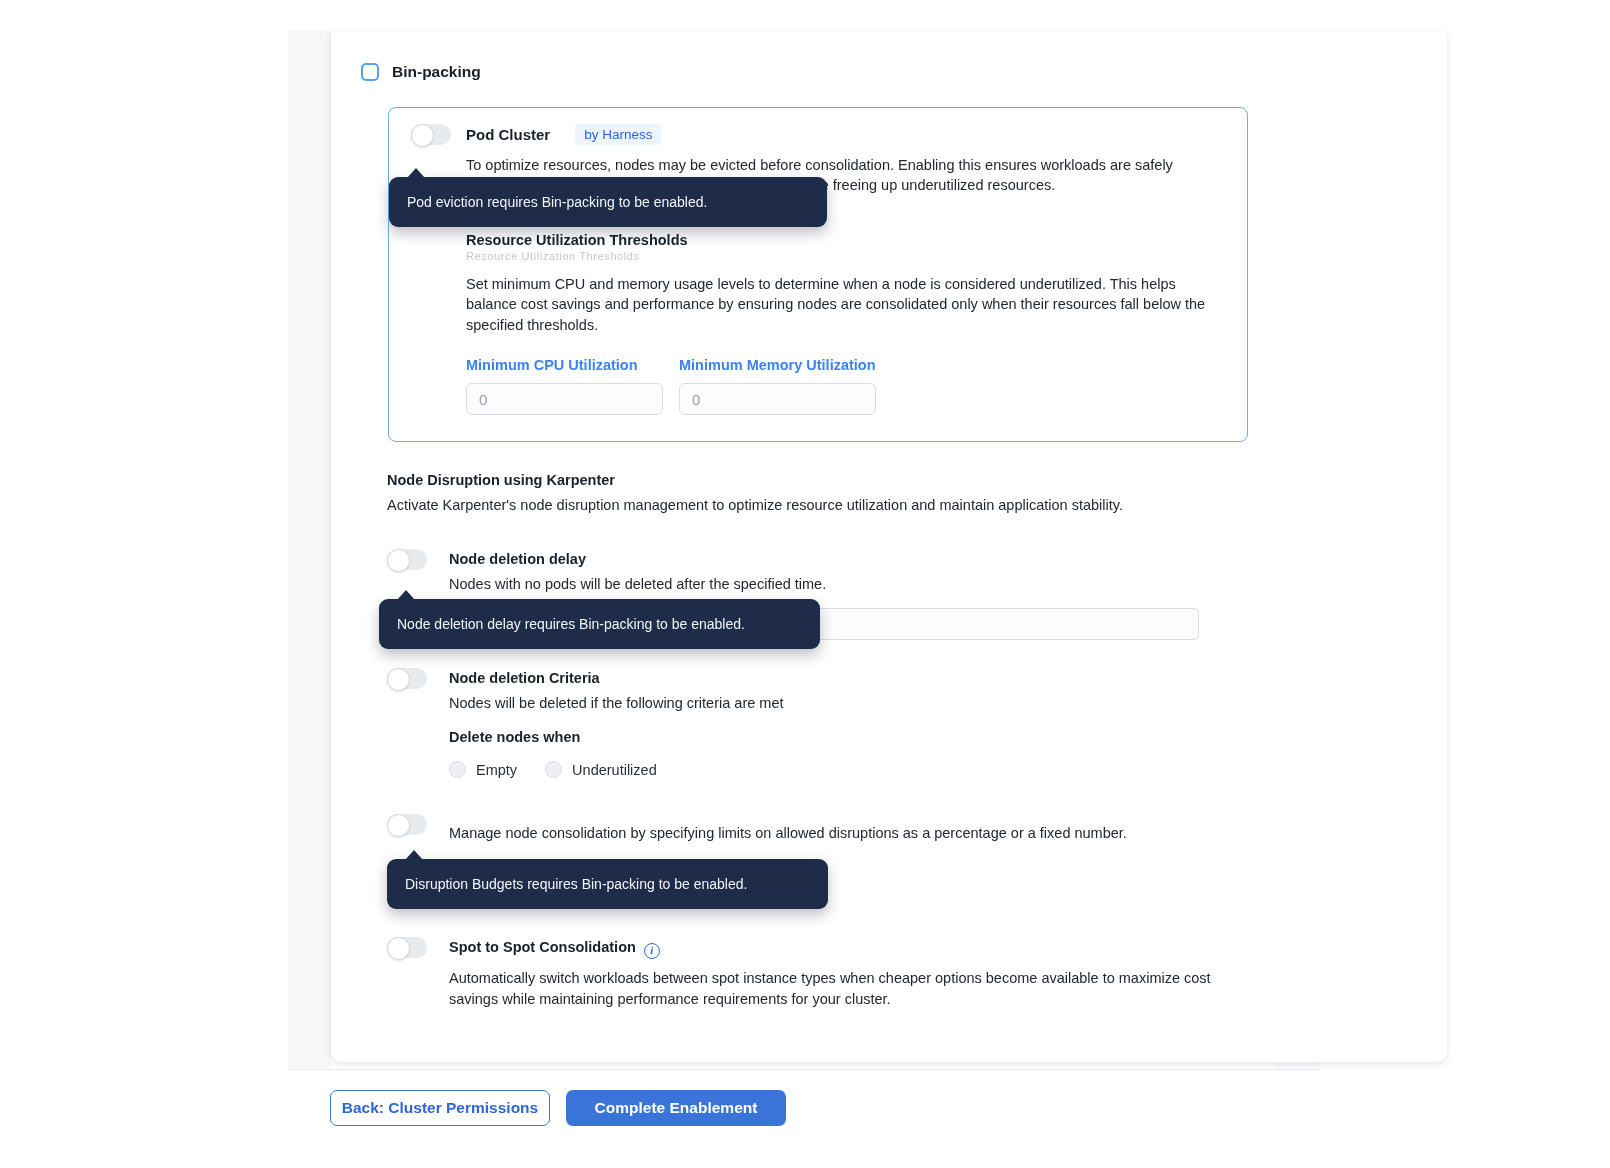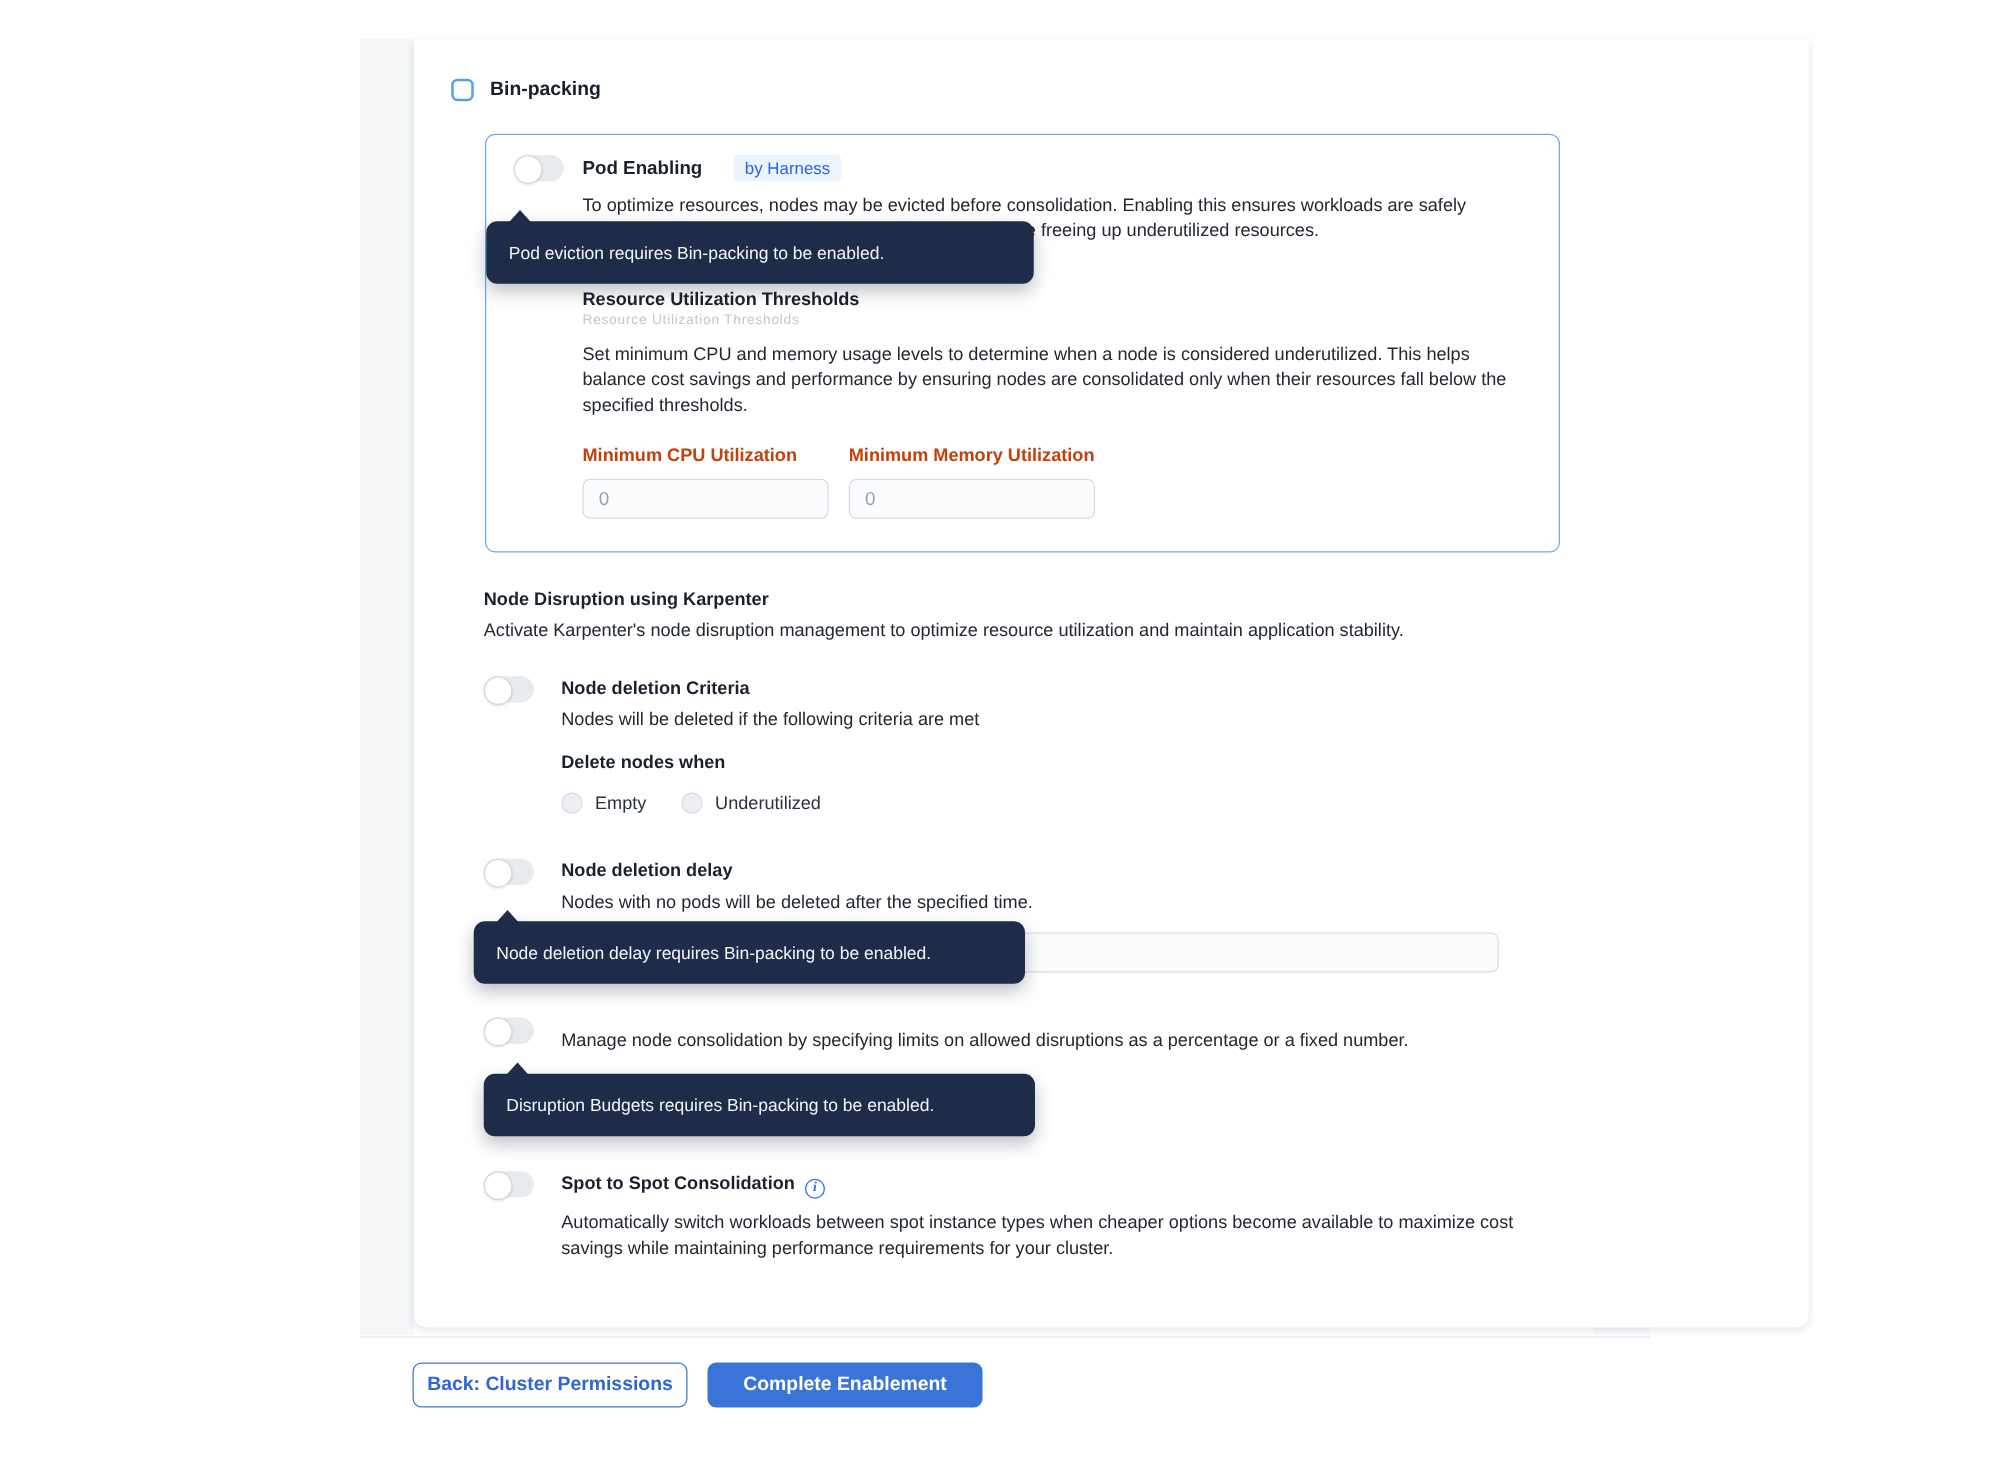--- a/index.html
+++ b/index.html
@@ -47,21 +47,21 @@
     content:""; position:absolute; top:-9px; left:18px; width:0; height:0;
     border-left:9px solid transparent; border-right:9px solid transparent; border-bottom:10px solid #1e2b49;
   }
   .tooltip-1 { left:0; top:69px; width:438px; }
 
   .thresholds { margin:36px 0 0 55px; }
   .thresholds-title { font-weight:bold; font-size:14.5px; color:#18212c; }
   .ghost-title { font-size:11px; color:#9aa2ab; opacity:.6; filter:blur(.4px); margin-top:2px; letter-spacing:.6px; }
   .thresholds-desc { margin-top:12px; font-size:14.5px; line-height:1.42; max-width:748px; color:#212830; }
   .fields-row { display:flex; gap:16px; margin-top:22px; }
-  .field-label { font-weight:bold; font-size:14.5px; display:block; margin-bottom:10px; color:#c2410c; }
+  .field-label { font-weight:bold; font-size:14.5px; display:block; margin-bottom:10px; color:#3b82f6; }
   .text-input {
     width:197px; height:32px; border:1px solid #d8dbe3; border-radius:6px; background:#fbfcfd;
     padding:0 12px; font-size:15px; color:#333; font-family:"Liberation Sans", sans-serif; outline:none;
   }
   .text-input::placeholder { color:#9aa1ab; }
 
   
   .karpenter { margin:30px 0 0 26px; }
   .k-title { font-weight:bold; font-size:14.5px; color:#18212c; }
   .k-desc { margin-top:9px; font-size:14.5px; color:#212830; }
@@ -105,21 +105,21 @@
   <div class="card-inner">
 
     <div class="bin-row">
       <span class="checkbox"></span>
       <span class="bin-label">Bin-packing</span>
     </div>
 
     <div class="panel">
       <div class="toggle-row">
         <div class="toggle"></div>
-        <span class="panel-title">Pod Enabling</span>
+        <span class="panel-title">Pod Cluster</span>
         <span class="badge">by Harness</span>
       </div>
       <div class="panel-desc">
         <div>To optimize resources, nodes may be evicted before consolidation. Enabling this ensures workloads are safely</div>
         <div>rescheduled to other nodes, preventing disruptions while freeing up underutilized resources.</div>
       </div>
 
       <div class="tooltip tooltip-1">
         <span>Pod eviction requires Bin-packing to be enabled.</span>
       </div>
@@ -137,52 +137,52 @@
             <label class="field-label">Minimum Memory Utilization</label>
             <input class="text-input" type="text" placeholder="0" style="">
           </div>
         </div>
       </div>
     </div>
 
     <div class="karpenter">
       <div class="k-title">Node Disruption using Karpenter</div>
       <div class="k-desc">Activate Karpenter's node disruption management to optimize resource utilization and maintain application stability.</div>
+
+      <div class="k-row row-delay">
+        <div class="toggle"></div>
+        <div class="k-row-content">
+          <div class="k-row-title">Node deletion delay</div>
+          <div class="k-row-desc">Nodes with no pods will be deleted after the specified time.</div>
+          <input class="text-input delay-input" type="text" value="" style="">
+        </div>
+        <div class="tooltip tooltip-2">
+          <span>Node deletion delay requires Bin-packing to be enabled.</span>
+        </div>
+      </div>
 
       <div class="k-row">
         <div class="toggle"></div>
         <div class="k-row-content">
           <div class="k-row-title">Node deletion Criteria</div>
           <div class="k-row-desc">Nodes will be deleted if the following criteria are met</div>
           <div class="delete-when">Delete nodes when</div>
           <div class="radios">
             <div class="radio">
               <span class="radio-circle"></span>
               <span>Empty</span>
             </div>
             <div class="radio">
               <span class="radio-circle"></span>
               <span>Underutilized</span>
             </div>
           </div>
         </div>
       </div>
 
-      <div class="k-row row-delay">
-        <div class="toggle"></div>
-        <div class="k-row-content">
-          <div class="k-row-title">Node deletion delay</div>
-          <div class="k-row-desc">Nodes with no pods will be deleted after the specified time.</div>
-          <input class="text-input delay-input" type="text" value="" style="">
-        </div>
-        <div class="tooltip tooltip-2">
-          <span>Node deletion delay requires Bin-packing to be enabled.</span>
-        </div>
-      </div>
-
       <div class="k-row row-budgets">
         <div class="toggle"></div>
         <div class="k-row-content">
           <div class="k-row-desc">Manage node consolidation by specifying limits on allowed disruptions as a percentage or a fixed number.</div>
         </div>
         <div class="tooltip tooltip-3">
           <span>Disruption Budgets requires Bin-packing to be enabled.</span>
         </div>
       </div>
 

